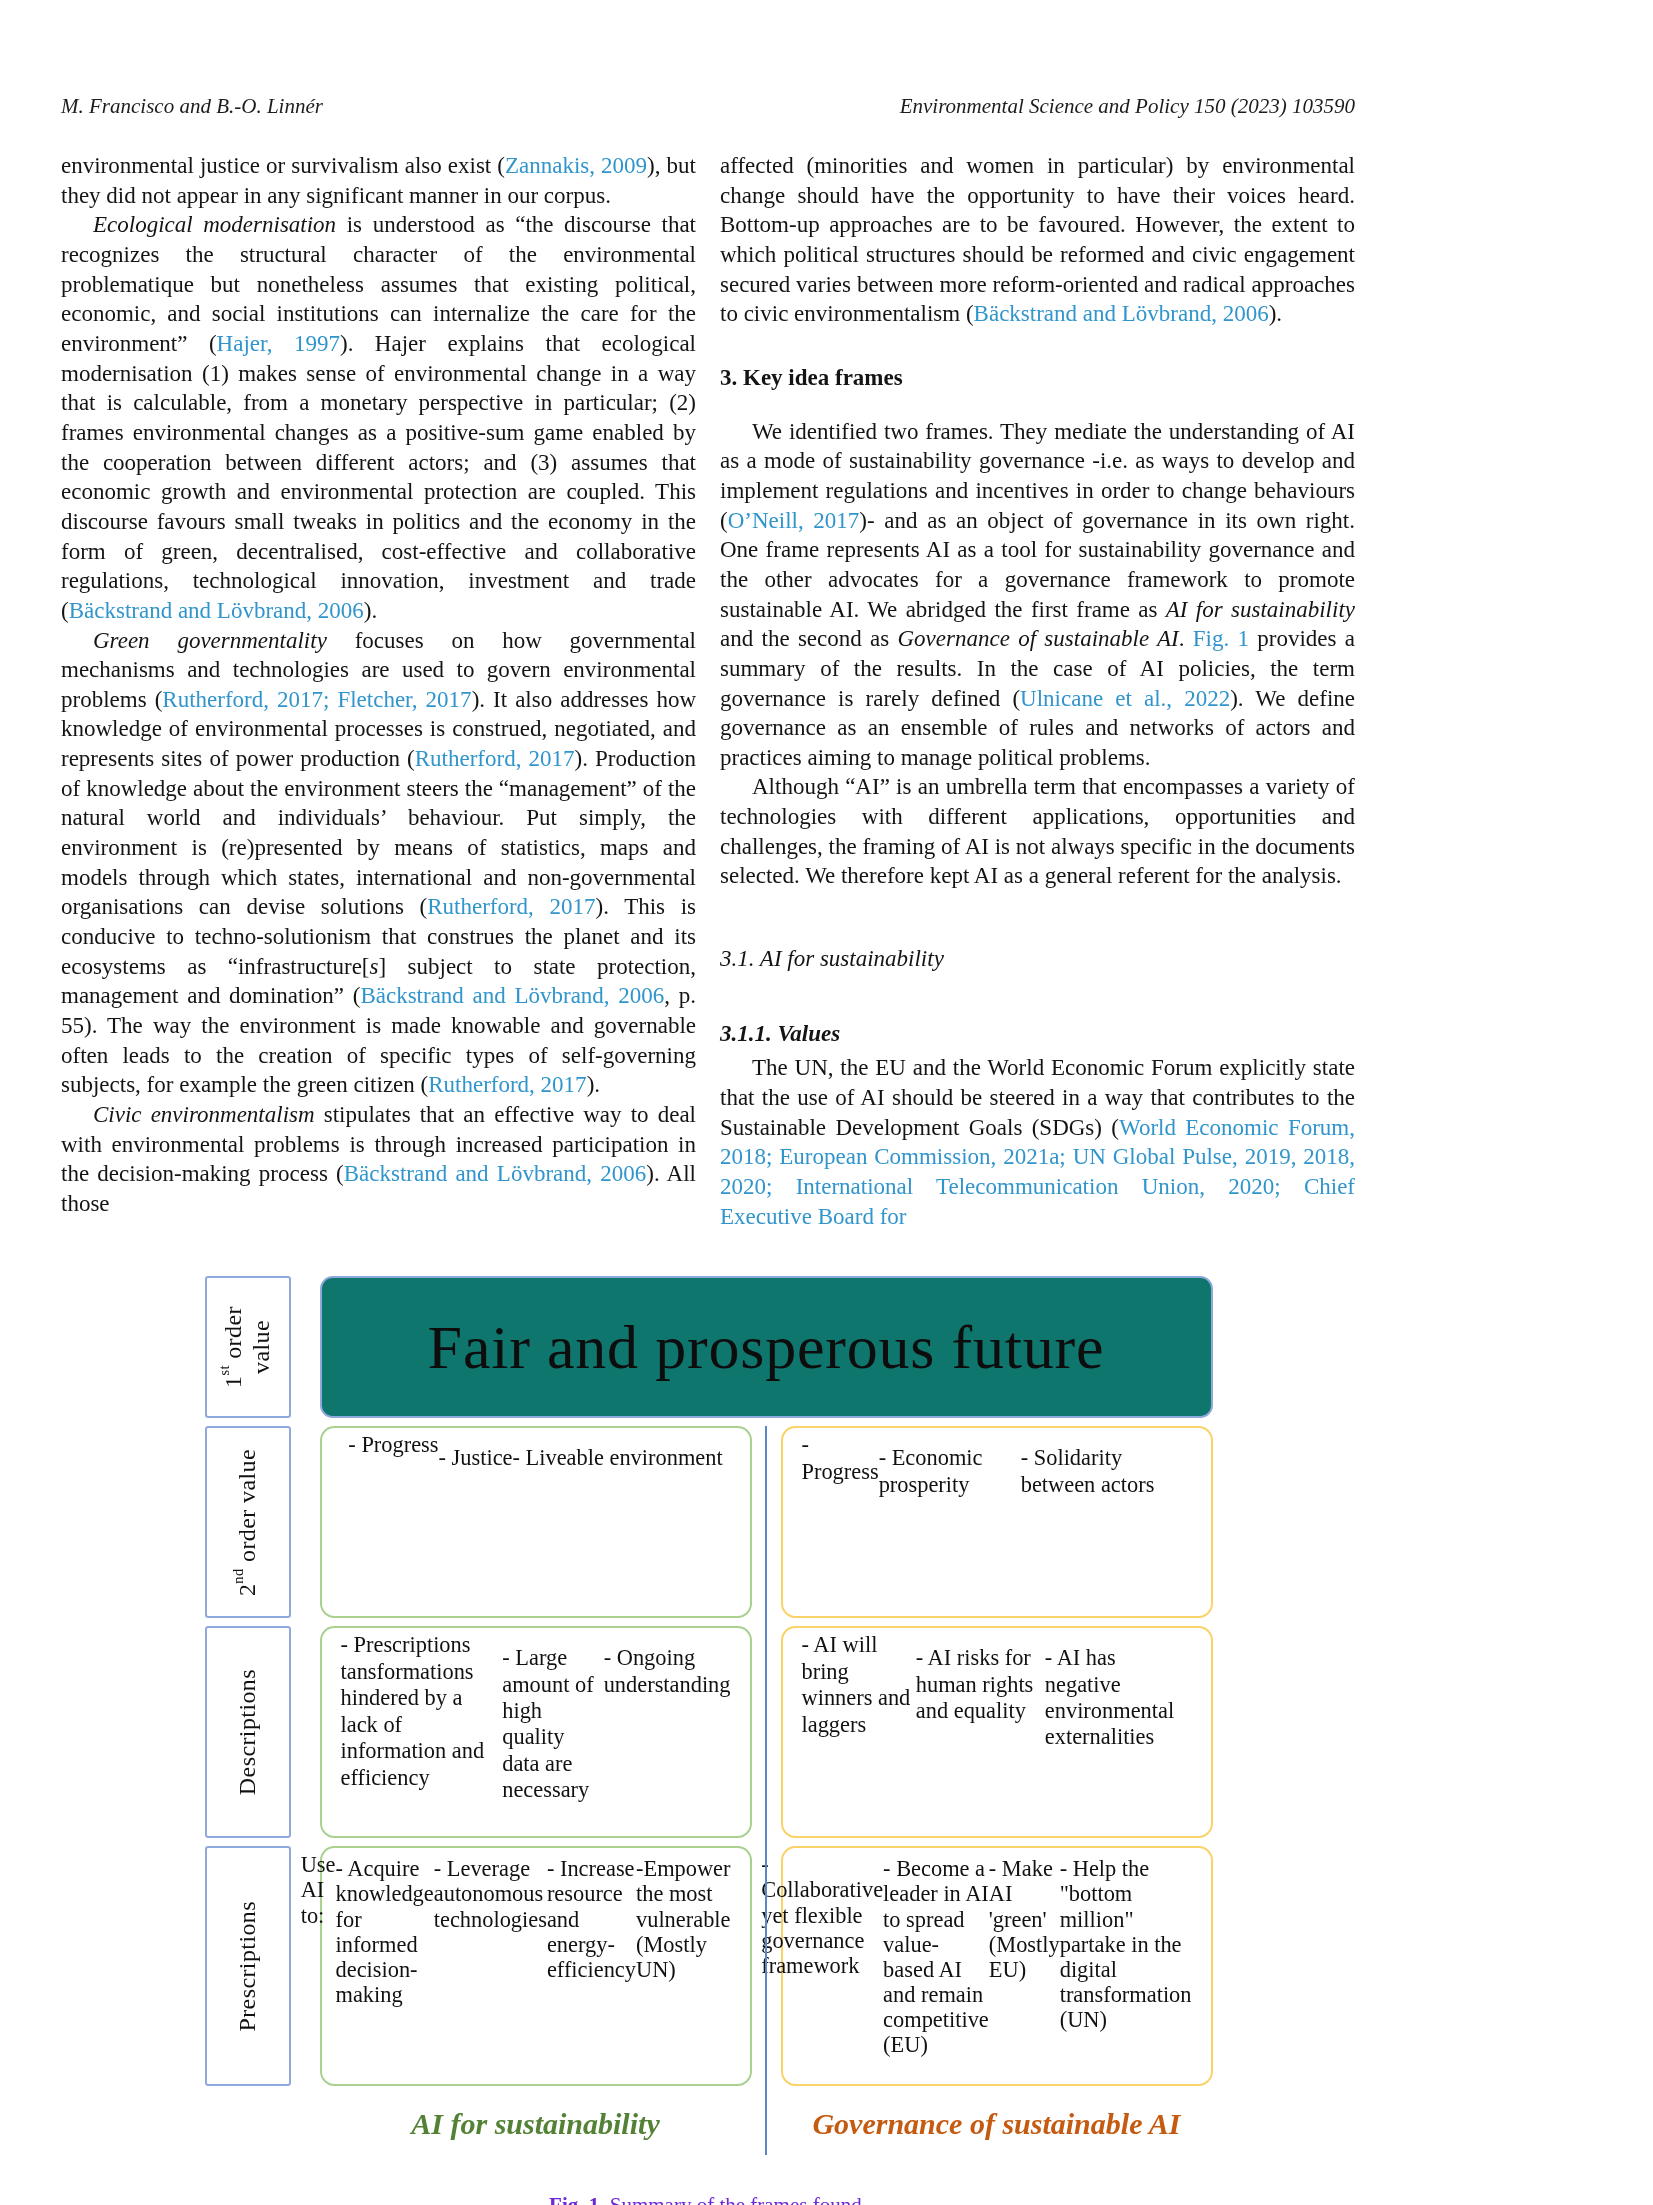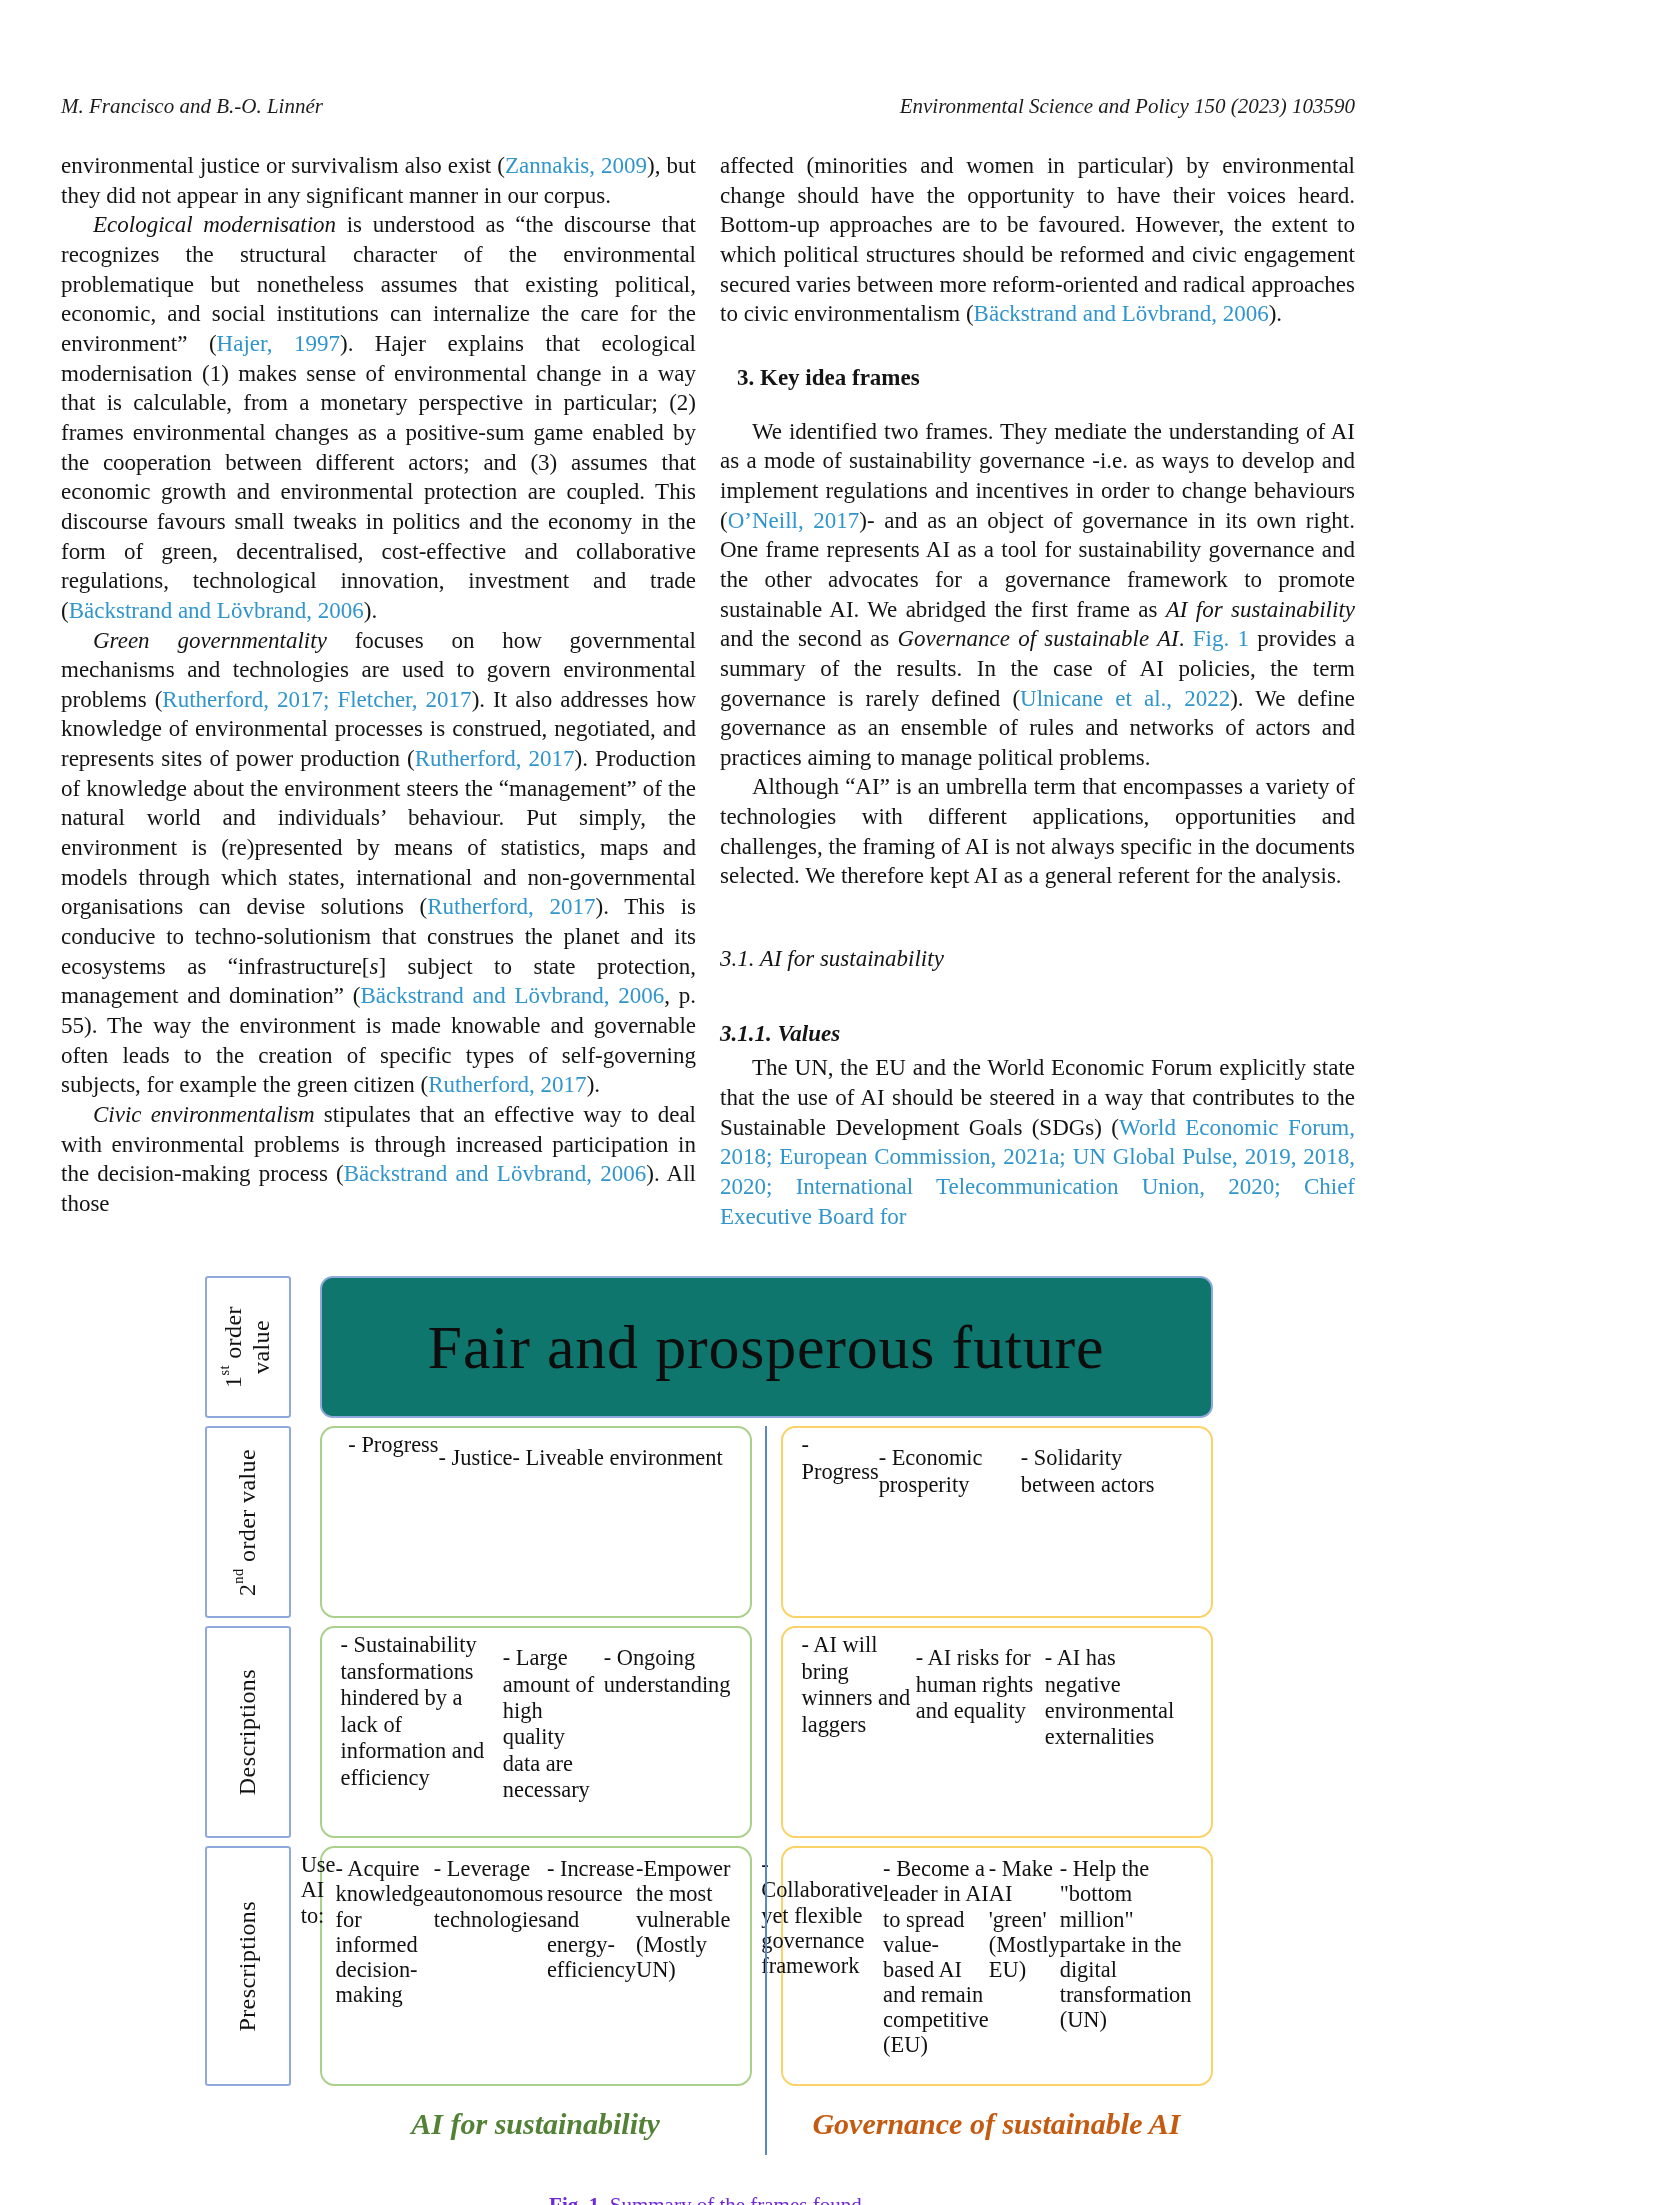--- a/index.html
+++ b/index.html
@@ -13,21 +13,21 @@
     display:flex;justify-content:space-between;align-items:baseline;
     margin:0 61px;padding-top:94px;font-size:21px;font-style:italic;color:#1c1c1c;
   }
   
   .columns{
     display:flex;gap:24px;margin:32px 61px 0 61px;min-height:984px;align-items:flex-start;
   }
   .col{flex:1;font-size:23px;line-height:1.29;text-align:justify;}
   .col p{margin:0;text-indent:32px;}
   .col p.noindent{text-indent:0;}
-  .sec{font-size:23px;font-weight:bold;font-style:normal;margin:34px 0 24px 17px;text-align:left;}
+  .sec{font-size:23px;font-weight:bold;font-style:normal;margin:34px 0 24px 0;text-align:left;}
   .subsec{font-size:23px;font-style:italic;font-weight:normal;margin:53px 0 0 0;text-align:left;}
   .subsubsec{font-size:23px;font-style:italic;font-weight:bold;margin:45px 0 5px 0;text-align:left;}
   .link{color:var(--link_blue,#3095cc);}
   .i{font-style:italic;}
   sup{font-size:0.6em;line-height:0;}
   
   .figure{
     position:relative;width:1007px;margin:45px auto 0 auto;
     display:grid;grid-template-columns:86px 432px 432px;
     grid-template-rows:142px 192px 212px minmax(240px,auto) 59px;
@@ -114,21 +114,21 @@
     <div class="box obox">
         <div class="line">- Progress</div>
         <div class="line">- Economic prosperity</div>
         <div class="line">- Solidarity between actors</div>
       </div>
 
     <div class="vlabel">
       <span class="inner"><span>Descriptions</span></span>
     </div>
     <div class="box gbox">
-        <div class="line">- Sustainability tansformations hindered by a lack of information and efficiency</div>
+        <div class="line">- Prescriptions tansformations hindered by a lack of information and efficiency</div>
         <div class="line">- Large amount of high quality data are necessary</div>
         <div class="line">- Ongoing understanding</div>
       </div>
     <div class="box obox">
         <div class="line">- AI will bring winners and laggers</div>
         <div class="line">- AI risks for human rights and equality</div>
         <div class="line">- AI has negative environmental externalities</div>
       </div>
 
     <div class="vlabel">

